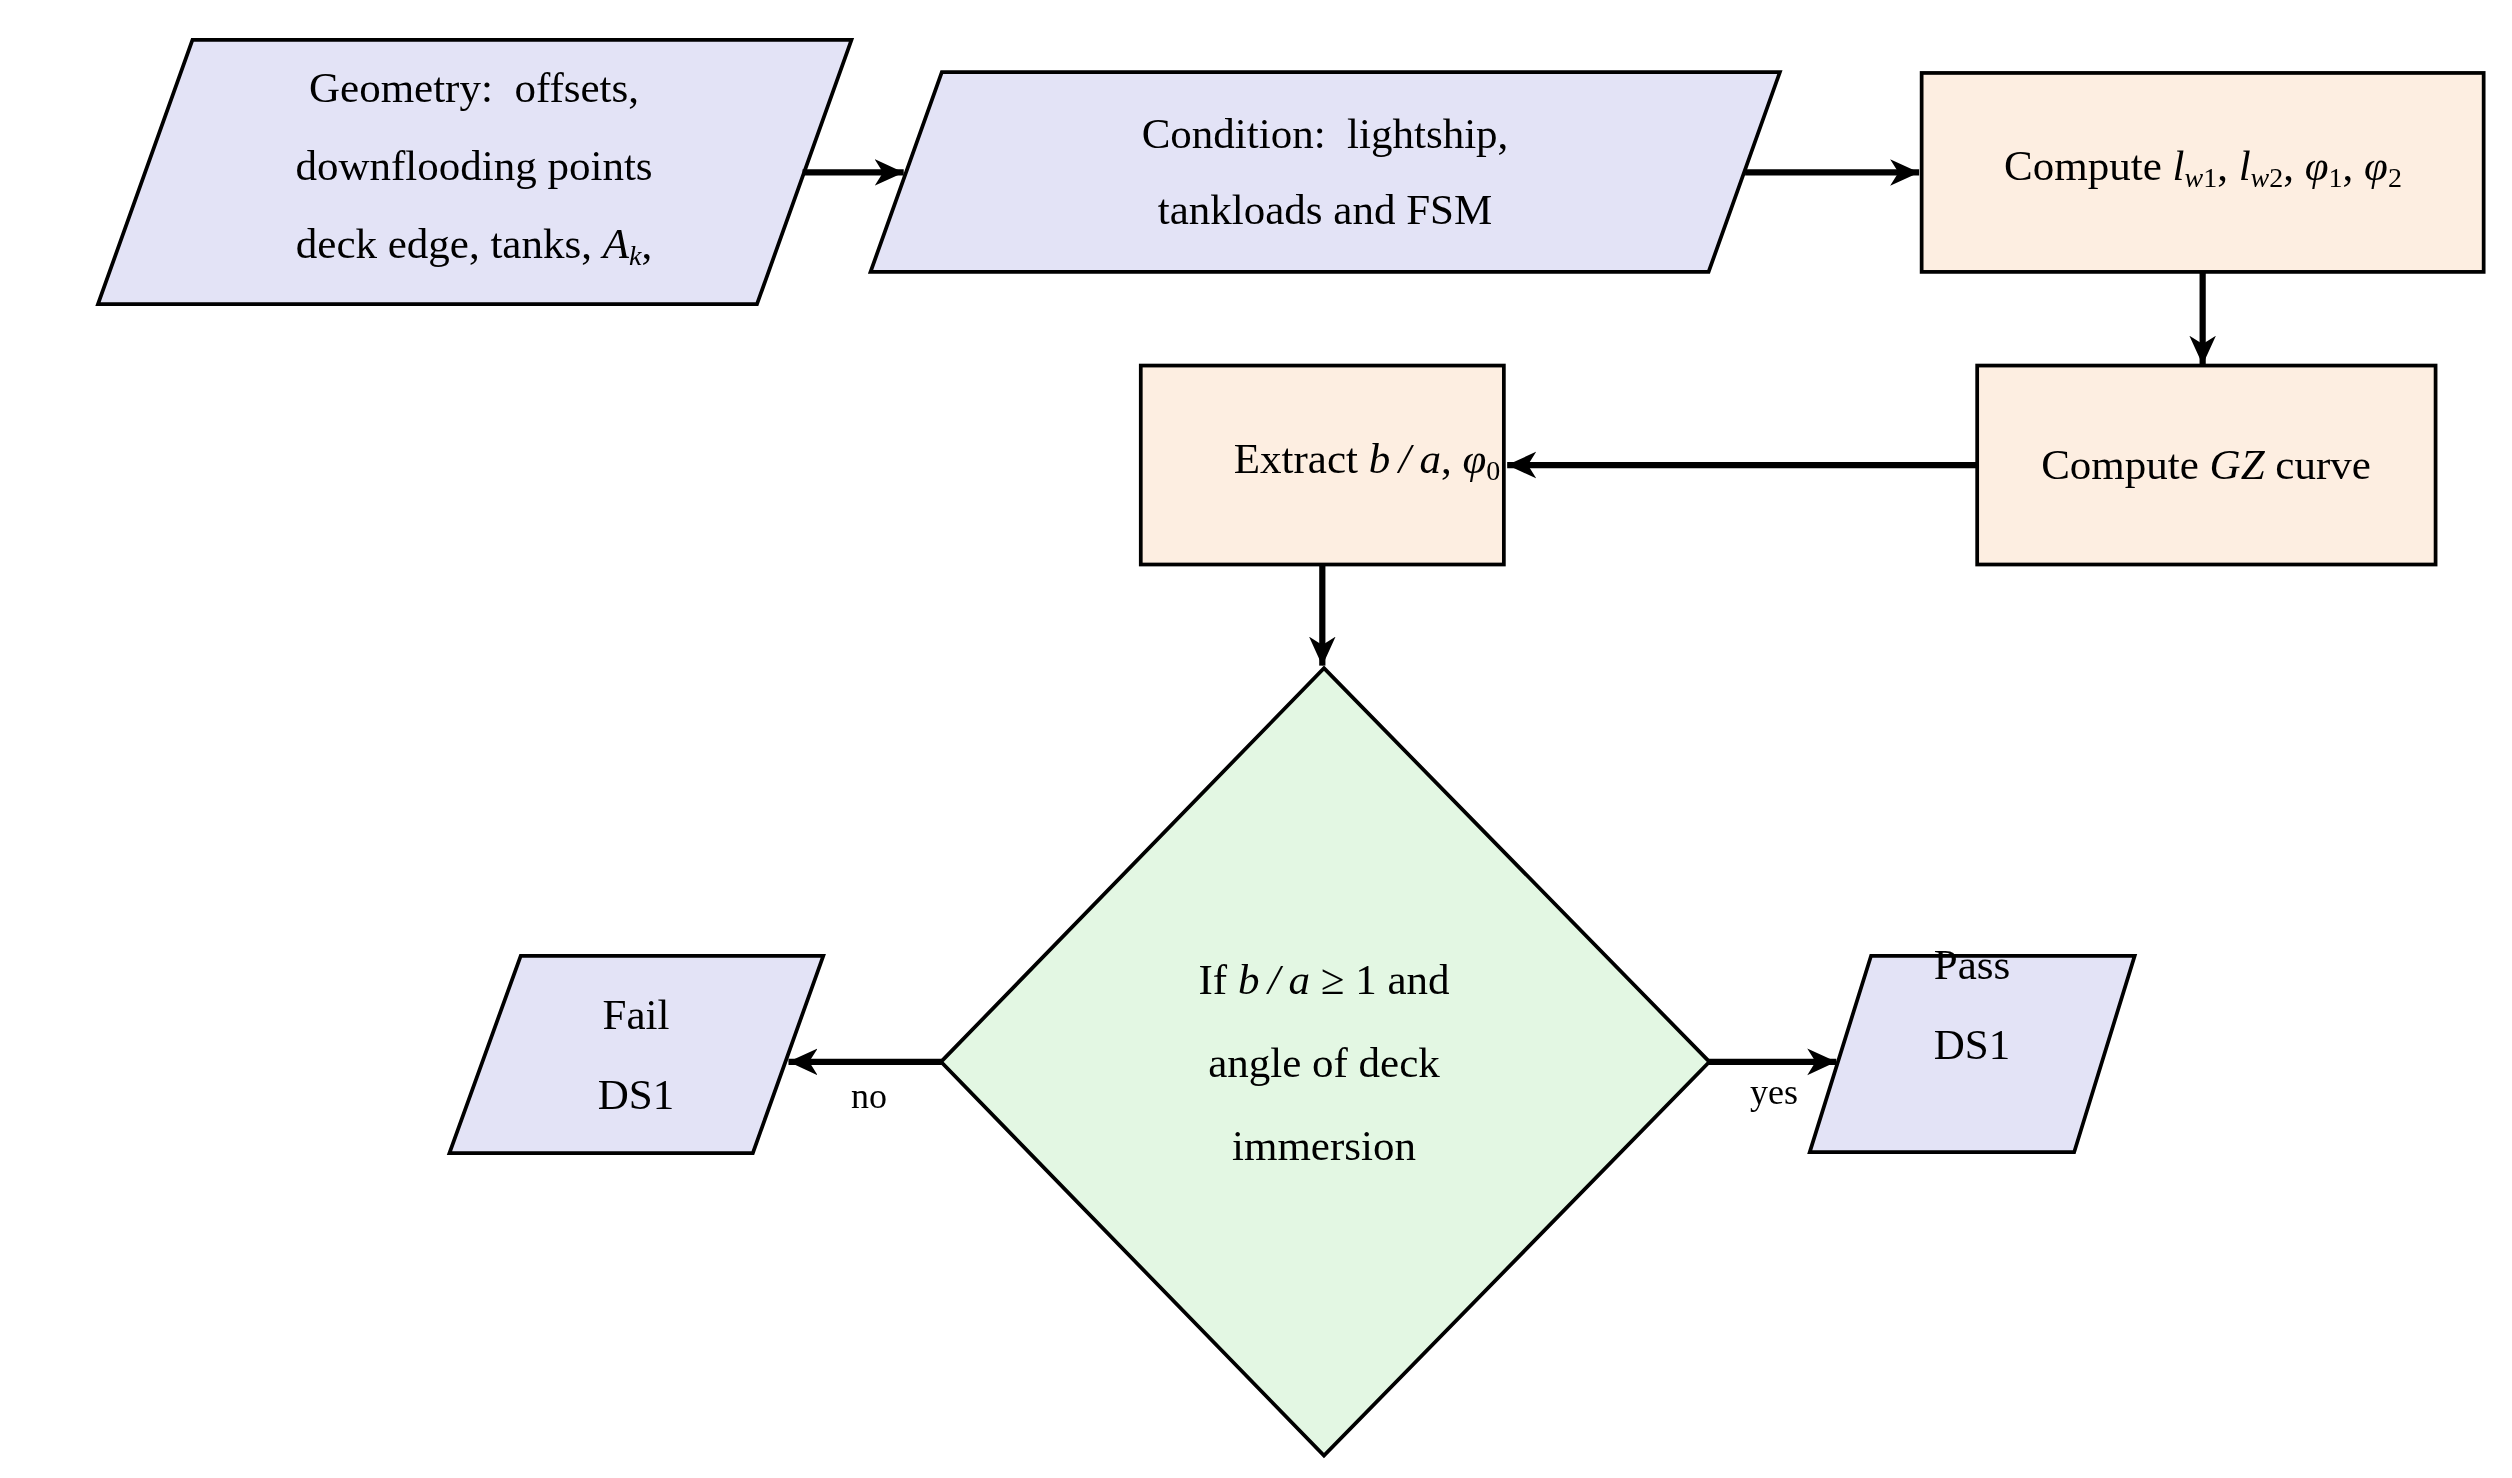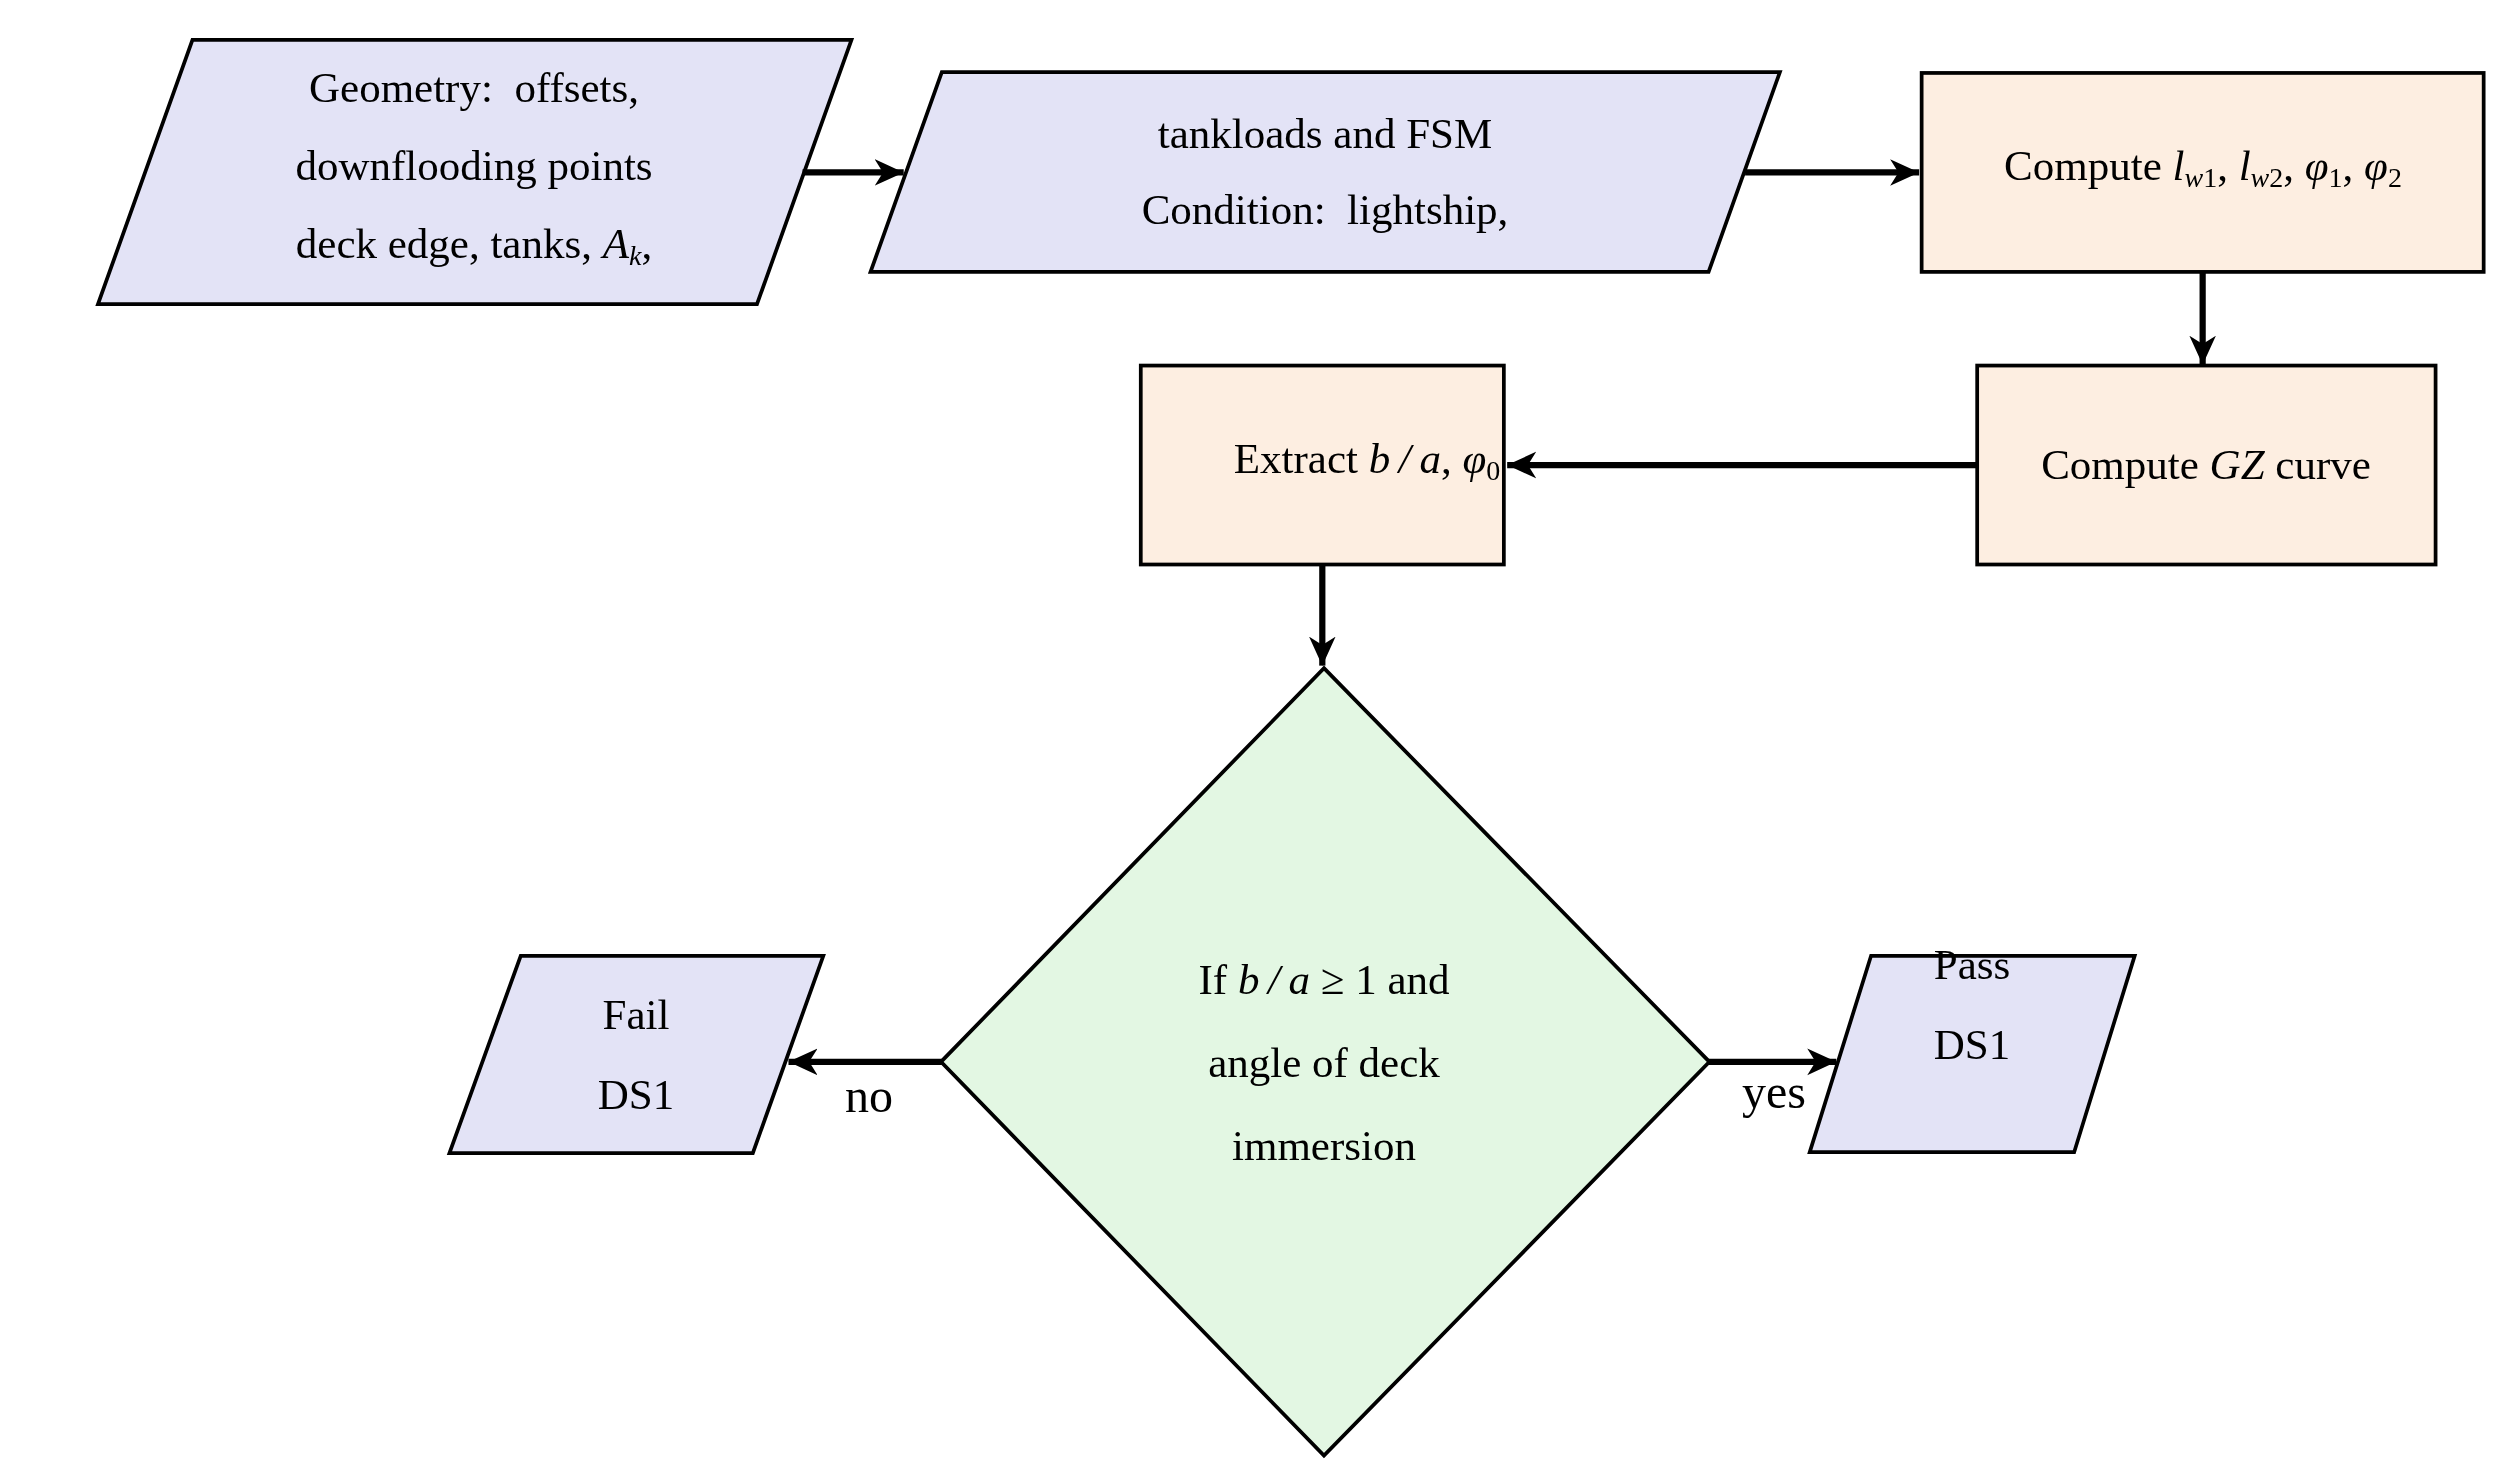--- a/index.html
+++ b/index.html
@@ -43,21 +43,21 @@
   .single { line-height: 50px; }
   .it { font-style: italic; }
   .sb {
     font-size: 28px;
     vertical-align: -7.5px;
     letter-spacing: 0;
   }
   .edge-label {
     position: absolute;
     transform: translate(-50%, -50%);
-    font-size: 48px;
+    font-size: 36px;
     line-height: 40px;
     white-space: nowrap;
   }
 </style>
 </head>
 <body>
 
 <svg class="canvas" width="2512" height="1478" viewBox="0 0 3030 1783">
   <defs>
     <marker id="ah" markerUnits="userSpaceOnUse" markerWidth="44" markerHeight="40" refX="35" refY="18" orient="auto">
@@ -85,22 +85,22 @@
   <line class="arrow" x1="2061" y1="1281" x2="2215" y2="1281" marker-end="url(#ah)"></line>
 </svg>
 
 <div class="node" style="left:474px; top:172px;">
   <span class="line">Geometry:&nbsp; offsets,</span>
   <span class="line">downflooding points</span>
   <span class="line"><span>deck edge, tanks, </span><span class="it">A</span><span class="sb it">k</span><span>,</span></span>
 </div>
 
 <div class="node lh92" style="left:1325px; top:172px;">
+  <span class="line">Condition:&nbsp; lightship,</span>
   <span class="line">tankloads and FSM</span>
-  <span class="line">Condition:&nbsp; lightship,</span>
 </div>
 
 <div class="node single" style="left:2203px; top:172px;">
   <span class="line"><span>Compute </span><span class="it">l</span><span class="sb"><span class="it">w</span><span>1</span></span><span>, </span><span class="it">l</span><span class="sb"><span class="it">w</span><span>2</span></span><span>, </span><span class="it">φ</span><span class="sb">1</span><span>, </span><span class="it">φ</span><span class="sb">2</span></span>
 </div>
 
 <div class="node single" style="left:2206px; top:465px;">
   <span class="line"><span>Compute </span><span class="it">GZ</span><span> curve</span></span>
 </div>
 

